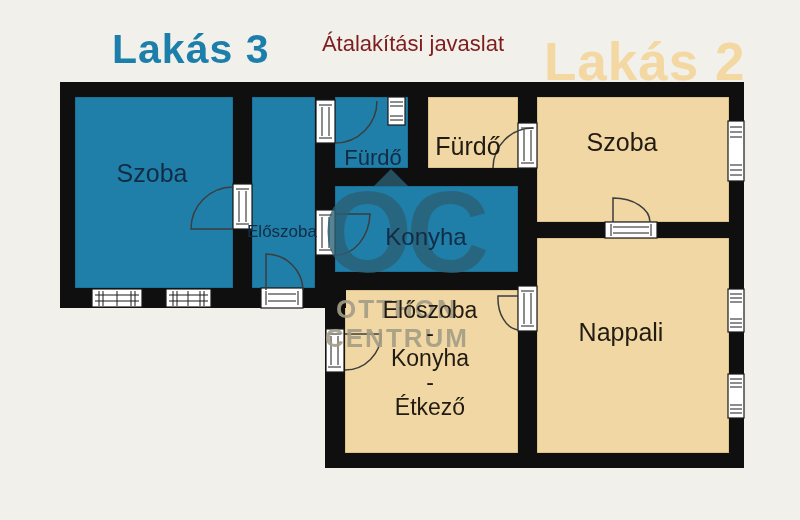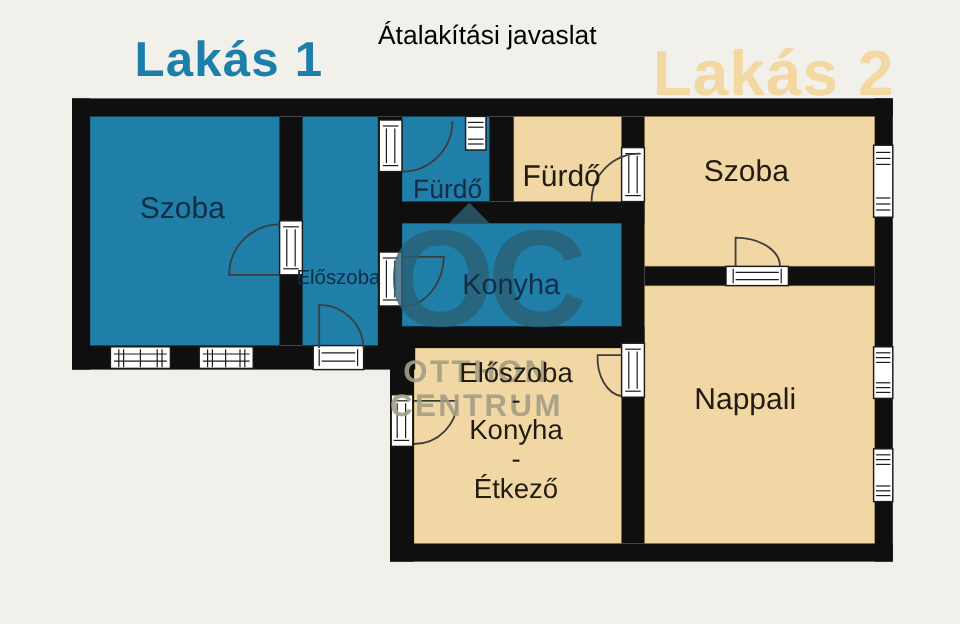--- a/index.html
+++ b/index.html
@@ -1,39 +1,39 @@
 <!DOCTYPE html>
 <html><head>
 <meta charset="utf-8">
 <style>
   html,body{margin:0;padding:0;}
   body{font-family:"Liberation Sans",sans-serif;}
   #stage{position:relative;width:800px;height:520px;background:#f2f0ea;overflow:hidden;}
   .title{position:absolute;font-weight:bold;white-space:nowrap;}
   #t1{left:112px;top:26px;font-size:41px;color:#1c7fab;letter-spacing:1px;}
-  #t2{left:315px;top:17px;width:196px;font-size:22px;color:#000000;font-weight:normal;}
+  #t2{left:315px;top:31px;width:196px;text-align:center;font-size:22px;color:#7f1d1d;font-weight:normal;}
   #t3{left:544px;top:31px;font-size:53px;color:#f3d8a2;letter-spacing:1px;}
   svg{position:absolute;left:0;top:0;}
   .room1{fill:#1f7fa8;stroke:#15658a;stroke-width:1;}
   .room2{fill:#f1d7a4;stroke:#cdab70;stroke-width:1;}
   .wall{fill:#0f0f0f;}
   .open{fill:#ffffff;stroke:#1a1a1a;stroke-width:1.2;}
   g.sym line{stroke:#1a1a1a;stroke-width:1;}
   .arc{fill:none;stroke:#3d3d3d;stroke-width:1.5;}
   .lbl1{font-family:"Liberation Sans",sans-serif;fill:#122c44;}
   .lbl2{font-family:"Liberation Sans",sans-serif;fill:#211b12;}
   .wm-oc{font-family:"Liberation Sans",sans-serif;font-weight:bold;fill:#2b6076;opacity:0.78;letter-spacing:-6px;}
   .wm-line{font-family:"Liberation Sans",sans-serif;font-weight:bold;fill:#a49e86;opacity:0.9;letter-spacing:2px;}
 </style>
 </head>
 <body>
 
 <div id="stage">
 
-  <div id="t1" class="title">Lakás 1</div>
+  <div id="t1" class="title">Lakás 3</div>
   <div id="t2" class="title">Átalakítási javaslat</div>
   <div id="t3" class="title">Lakás 2</div>
 
   <svg width="800" height="520" viewBox="0 0 800 520">
 
     <rect class="room1" x="75" y="97" width="158" height="191"></rect>
     <rect class="room1" x="252" y="97" width="63" height="191"></rect>
     <rect class="room1" x="335" y="97" width="73" height="71"></rect>
     <rect class="room1" x="335" y="186" width="183" height="86"></rect>
 

